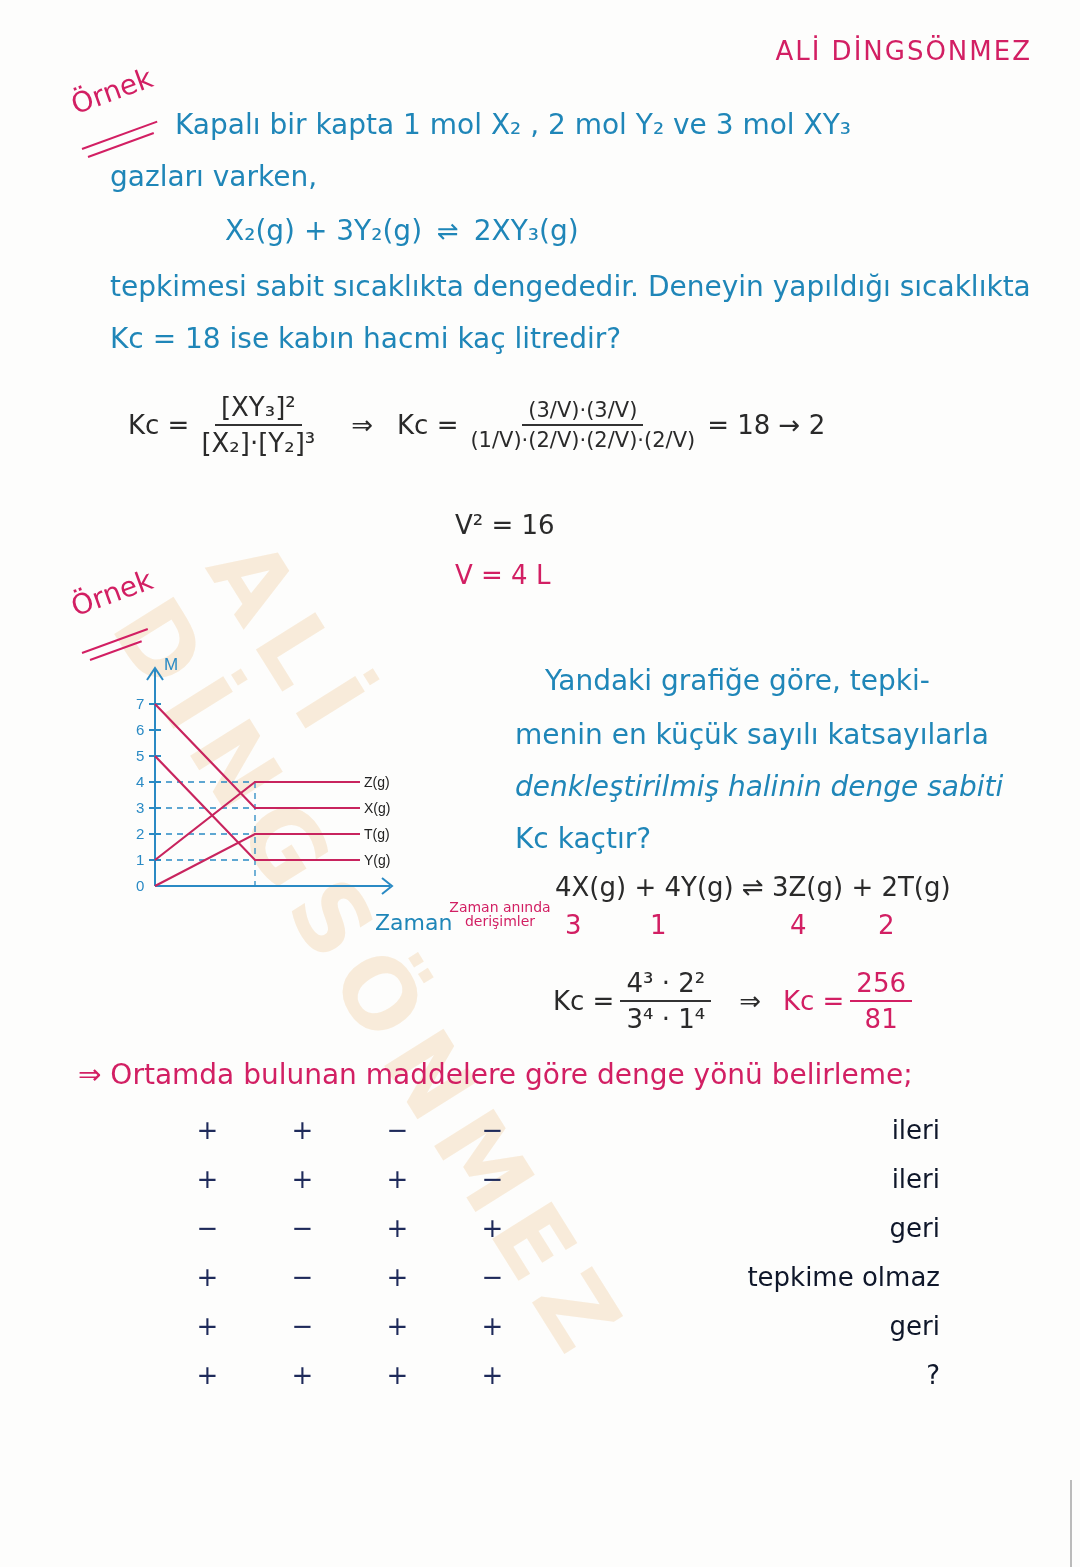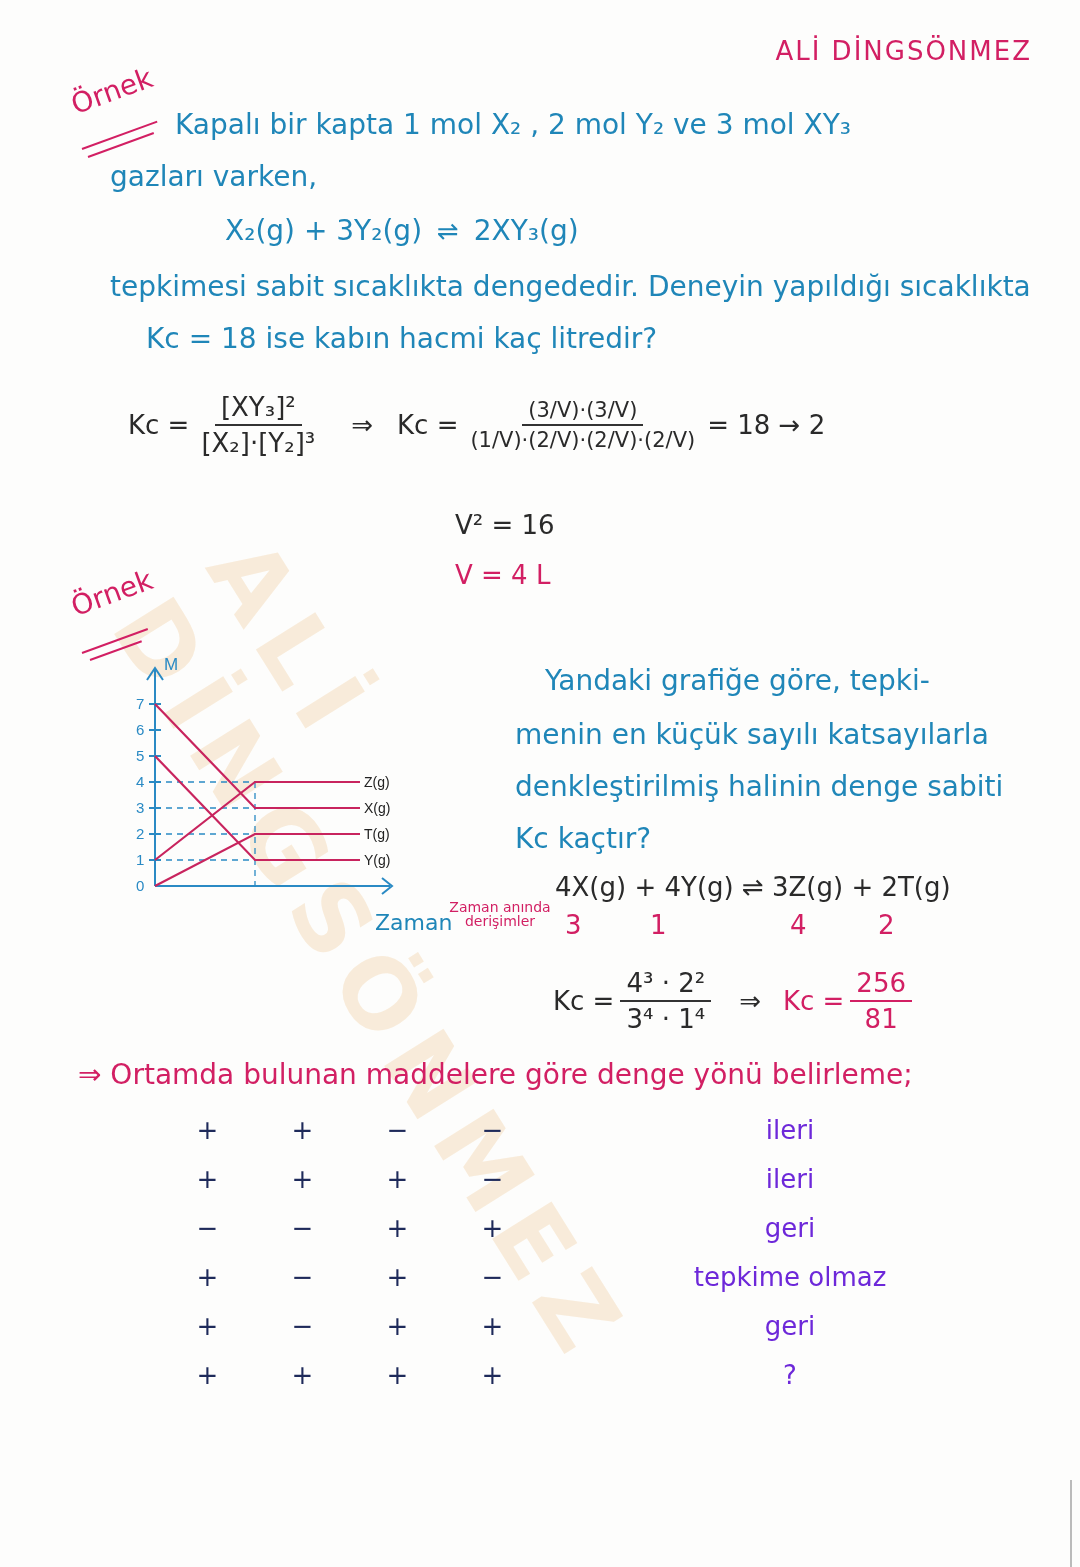--- a/index.html
+++ b/index.html
@@ -16,21 +16,21 @@
   .ornek-ul{position:absolute;height:2px;background:#d21f63;transform:rotate(-20deg);transform-origin:left center;}
   .line{font-size:28px;}
   .frac{display:inline-flex;flex-direction:column;align-items:center;vertical-align:middle;margin:0 6px;}
   .frac .num{padding:0 6px 2px;border-bottom:2px solid #333;}
   .frac .den{padding:2px 6px 0;}
   .eq{font-size:26px;}
   .arrow-eq{display:inline-block;font-size:26px;margin:0 6px;}
   table.dir{position:absolute;left:160px;top:1105px;border-collapse:collapse;font-size:26px;}
   table.dir td{height:49px;padding:0;text-align:center;}
   table.dir td.sign{width:95px;color:#1e2a5a;}
-  table.dir td.res{width:300px;text-align:center;padding-left:100px;color:#6d28d9;}
+  table.dir td.res{width:300px;text-align:right;padding-left:100px;color:#0f172a;}
   table.dir th{font-weight:normal;color:#1f86b8;height:50px;text-align:center;}
   .margin-line{position:absolute;right:8px;top:1480px;width:2px;height:87px;background:#bbb;}
 </style>
 </head>
 <body>
 
 <div class="watermark">ALİ DİNGSÖNMEZ</div>
 
 <div class="hw pink author">ALİ DİNGSÖNMEZ</div>
 
@@ -39,21 +39,21 @@
 <div class="ornek-ul" style="left:88px;top:156px;width:70px;"></div>
 
 <div class="hw blue line" style="left:175px;top:108px;">Kapalı bir kapta 1 mol X₂ , 2 mol Y₂ ve 3 mol XY₃</div>
 <div class="hw blue line" style="left:110px;top:160px;">gazları varken,</div>
 <div class="hw blue line" style="left:225px;top:214px;">
   <span>X₂(g) + 3Y₂(g)</span>
   <span class="arrow-eq">⇌</span>
   <span>2XY₃(g)</span>
 </div>
 <div class="hw blue line" style="left:110px;top:270px;">tepkimesi sabit sıcaklıkta dengededir. Deneyin yapıldığı sıcaklıkta</div>
-<div class="hw blue line" style="left:110px;top:322px;margin-left:36px;">Kc = 18 ise kabın hacmi kaç litredir?</div>
+<div class="hw blue line" style="left:110px;top:322px;">Kc = 18 ise kabın hacmi kaç litredir?</div>
 
 <div class="hw ink eq" style="left:128px;top:392px;display:flex;align-items:center;">
   <span>Kc =</span>
   <span class="frac">
     <span class="num">[XY₃]²</span>
     <span class="den">[X₂]·[Y₂]³</span>
   </span>
   <span style="margin:0 24px;">⇒</span>
   <span>Kc =</span>
   <span class="frac" style="font-size:21px;">
@@ -119,21 +119,21 @@
       <text x="244" y="163">X(g)</text>
     <text x="244" y="189">T(g)</text>
       <text x="244" y="215">Y(g)</text>
   </g>
 </svg>
 <div class="hw blue" style="left:375px;top:910px;font-size:22px;">Zaman</div>
 <div class="hw pink" style="left:445px;top:900px;font-size:14px;width:110px;white-space:normal;line-height:14px;text-align:center;">Zaman anında derişimler</div>
 
 <div class="hw blue line" style="left:545px;top:664px;">Yandaki grafiğe göre, tepki-</div>
 <div class="hw blue line" style="left:515px;top:718px;">menin en küçük sayılı katsayılarla</div>
-<div class="hw blue line" style="left:515px;top:770px;">denkleştirilmiş halinin denge sabiti</div>
+<div class="hw blue line" style="left:515px;top:770px;font-style:italic;">denkleştirilmiş halinin denge sabiti</div>
 <div class="hw blue line" style="left:515px;top:822px;">Kc kaçtır?</div>
 
 <div class="hw ink eq" style="left:555px;top:872px;">4X(g) + 4Y(g) ⇌ 3Z(g) + 2T(g)</div>
 <div class="hw pink eq" style="left:565px;top:910px;">3</div>
 <div class="hw pink eq" style="left:650px;top:910px;">1</div>
 <div class="hw pink eq" style="left:790px;top:910px;">4</div>
 <div class="hw pink eq" style="left:878px;top:910px;">2</div>
 
 <div class="hw ink eq" style="left:553px;top:968px;display:flex;align-items:center;">
   <span>Kc =</span>

